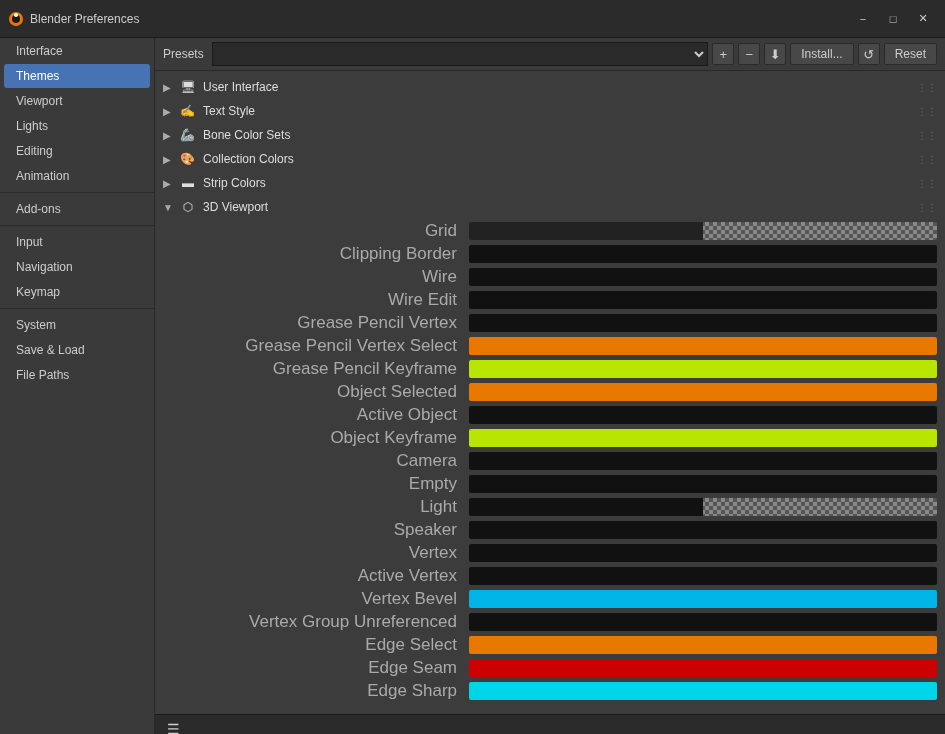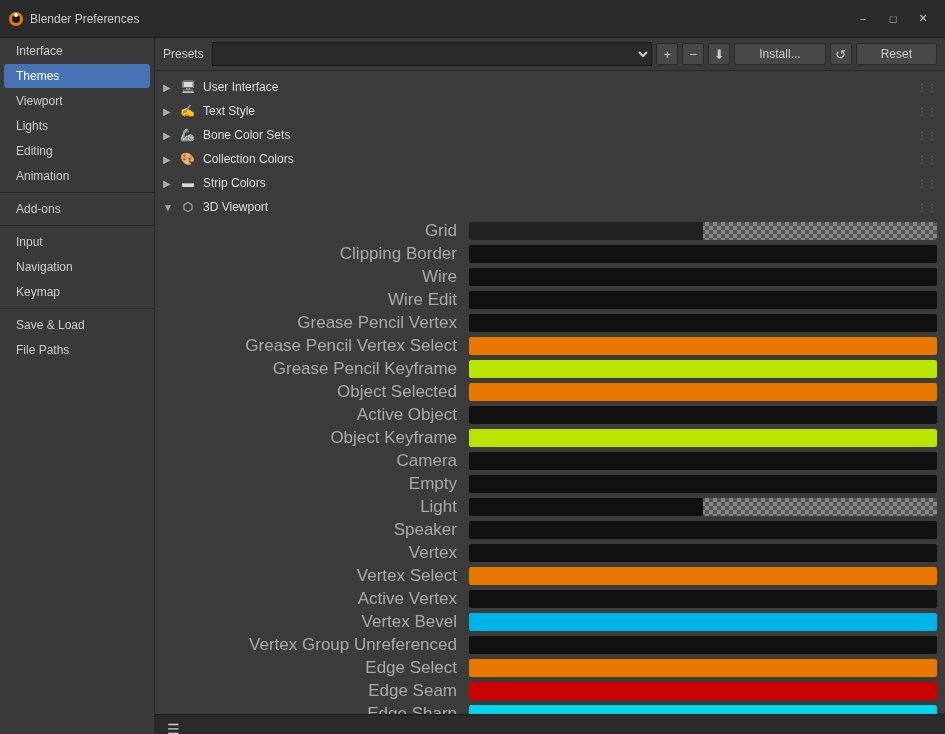--- a/index.html
+++ b/index.html
@@ -125,21 +125,21 @@
       display: flex;
       align-items: center;
       justify-content: center;
       font-size: 13px;
       border-radius: 2px;
     }
     .presets-btn-text {
       background: #484848;
       border: 1px solid #2a2a2a;
       color: #ccc;
-      padding: 2px 24px;
+      padding: 2px 10px;
       height: 22px;
       cursor: pointer;
       font-size: 12px;
       border-radius: 2px;
     }
 
     
     .scroll-area {
       flex: 1;
       overflow-y: auto;
@@ -260,20 +260,21 @@
     <div class="sidebar-item">Lights</div>
     <div class="sidebar-item">Editing</div>
     <div class="sidebar-item">Animation</div>
     <div class="sidebar-divider"></div>
     <div class="sidebar-item">Add-ons</div>
     <div class="sidebar-divider"></div>
     <div class="sidebar-item">Input</div>
     <div class="sidebar-item">Navigation</div>
     <div class="sidebar-item">Keymap</div>
     <div class="sidebar-divider"></div>
+    <div class="sidebar-item">System</div>
     <div class="sidebar-item">Save &amp; Load</div>
     <div class="sidebar-item">File Paths</div>
   </div>
 
   <div class="content-area">
 
     <div class="presets-bar">
       <span class="presets-label">Presets</span>
       <select class="presets-select">
         <option></option>
@@ -400,24 +401,20 @@
         <div class="color-row">
           <span class="color-row-label">Speaker</span>
           <div class="color-swatch" style="background:#111;"></div>
         </div>
 
         <div class="color-row">
           <span class="color-row-label">Vertex</span>
           <div class="color-swatch" style="background:#111;"></div>
         </div>
 
-        <div class="color-row">
-          <span class="color-row-label">Vertex Select</span>
-          <div class="color-swatch" style="background:#e87800;"></div>
-        </div>
 
         <div class="color-row">
           <span class="color-row-label">Active Vertex</span>
           <div class="color-swatch" style="background:#111;"></div>
         </div>
 
         <div class="color-row">
           <span class="color-row-label">Vertex Bevel</span>
           <div class="color-swatch" style="background:#00b4e8;"></div>
         </div>

